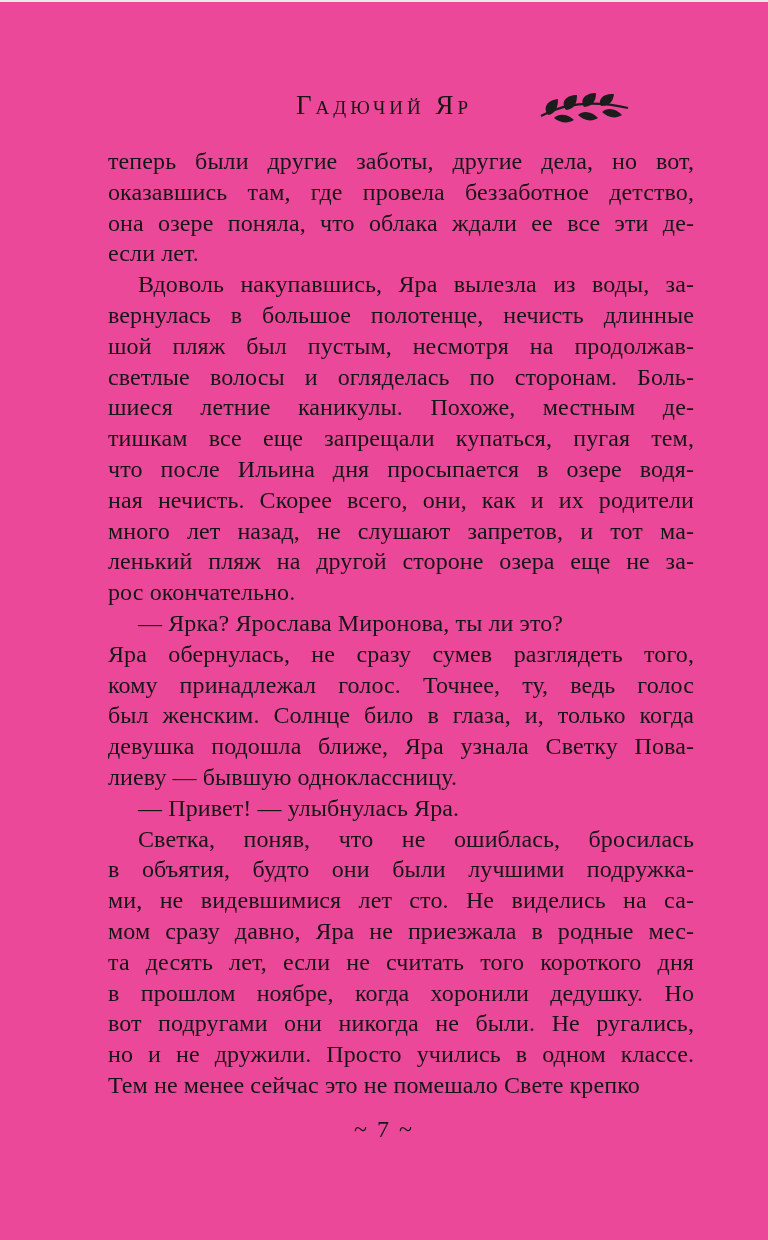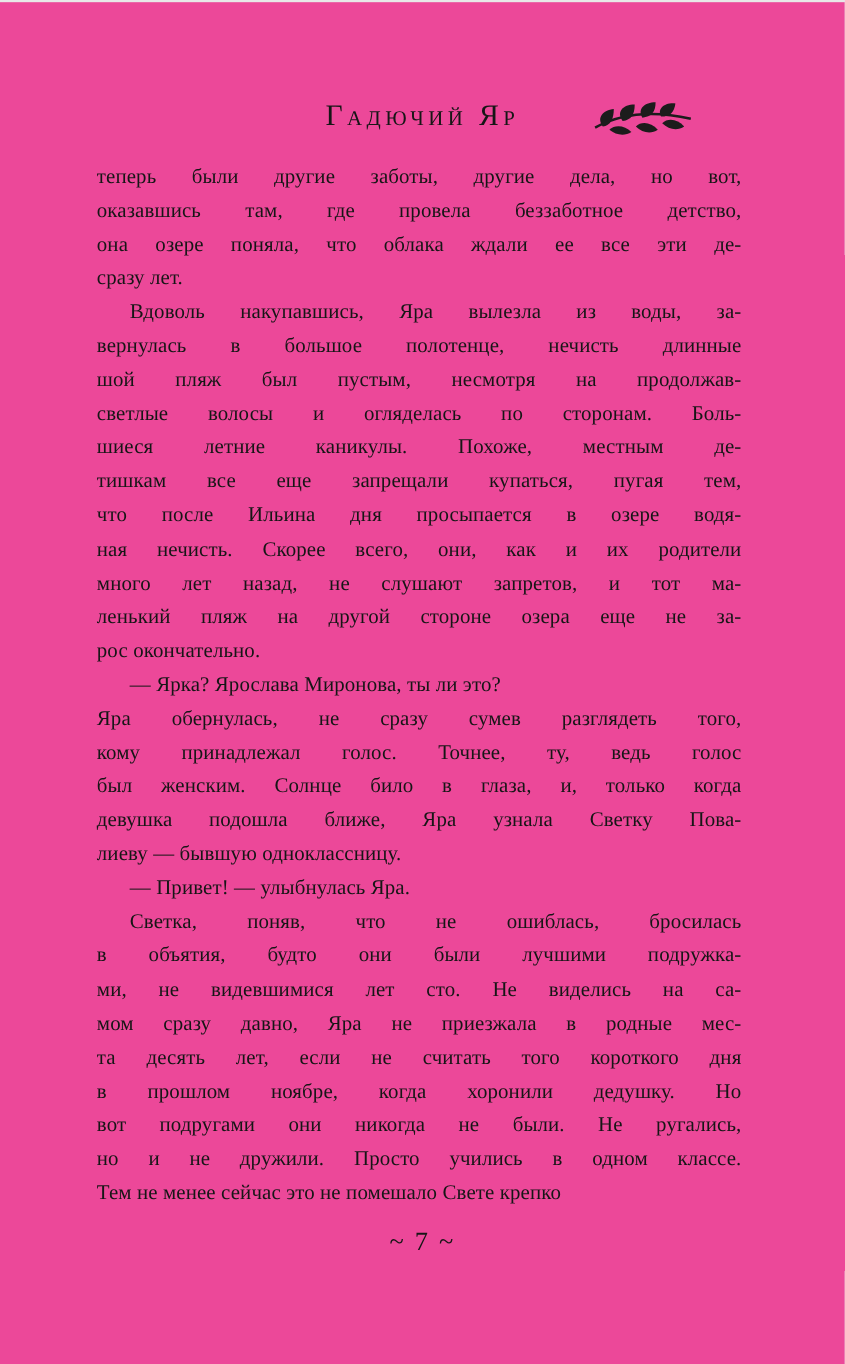--- a/index.html
+++ b/index.html
@@ -33,23 +33,23 @@
   .ornament {
     position: absolute;
     top: 90px;
     left: 538px;
     width: 92px;
     height: 34px;
   }
   .text-block {
     position: absolute;
     top: 144px;
-    left: 88px;
+    left: 108px;
     width: 586px;
-    font-size: 19px;
+    font-size: 24px;
     line-height: 30.8px;
     letter-spacing: 0.1px;
   }
   .line {
     text-align: justify;
     text-align-last: justify;
     white-space: normal;
     hyphens: none;
   }
   .line.last {
@@ -90,21 +90,21 @@
       <path d="M16 26 C 22 31, 30 32, 36 28 C 30 22, 21 21, 16 26 Z"></path>
       <path d="M40 23 C 46 29, 54 30, 60 26 C 54 19, 45 18, 40 23 Z"></path>
       <path d="M64 20 C 70 26, 78 27, 84 23 C 78 16, 69 15, 64 20 Z"></path>
     </g>
   </svg>
 
   <div class="text-block">
       <div class="line">теперь были другие заботы, другие дела, но вот,</div>
       <div class="line">оказавшись там, где провела беззаботное детство,</div>
       <div class="line">она озере поняла, что облака ждали ее все эти де-</div>
-      <div class="line last">сразу лет.</div>
+      <div class="line last">если лет.</div>
       <div class="line indent">Вдоволь накупавшись, Яра вылезла из воды, за-</div>
       <div class="line">вернулась в большое полотенце, нечисть длинные</div>
       <div class="line">шой пляж был пустым, несмотря на продолжав-</div>
       <div class="line">светлые волосы и огляделась по сторонам. Боль-</div>
       <div class="line">шиеся летние каникулы. Похоже, местным де-</div>
       <div class="line">тишкам все еще запрещали купаться, пугая тем,</div>
       <div class="line">что после Ильина дня просыпается в озере водя-</div>
       <div class="line">ная нечисть. Скорее всего, они, как и их родители</div>
       <div class="line">много лет назад, не слушают запретов, и тот ма-</div>
       <div class="line">ленький пляж на другой стороне озера еще не за-</div>

